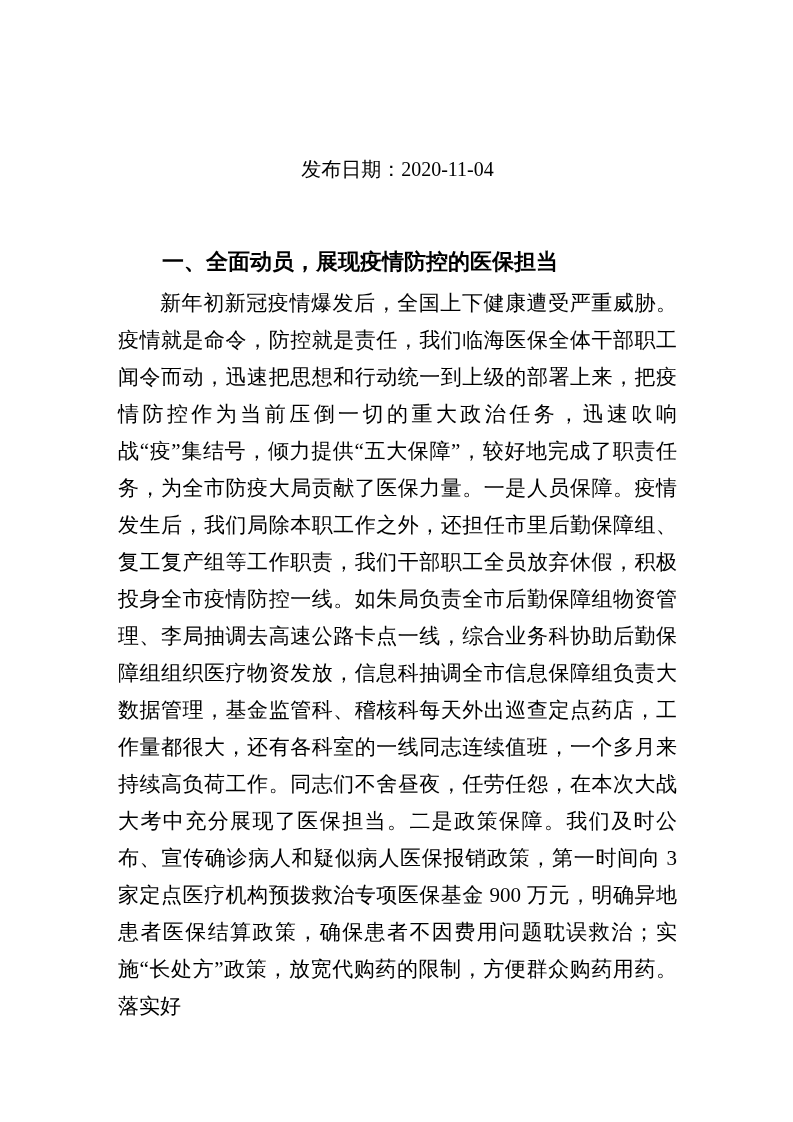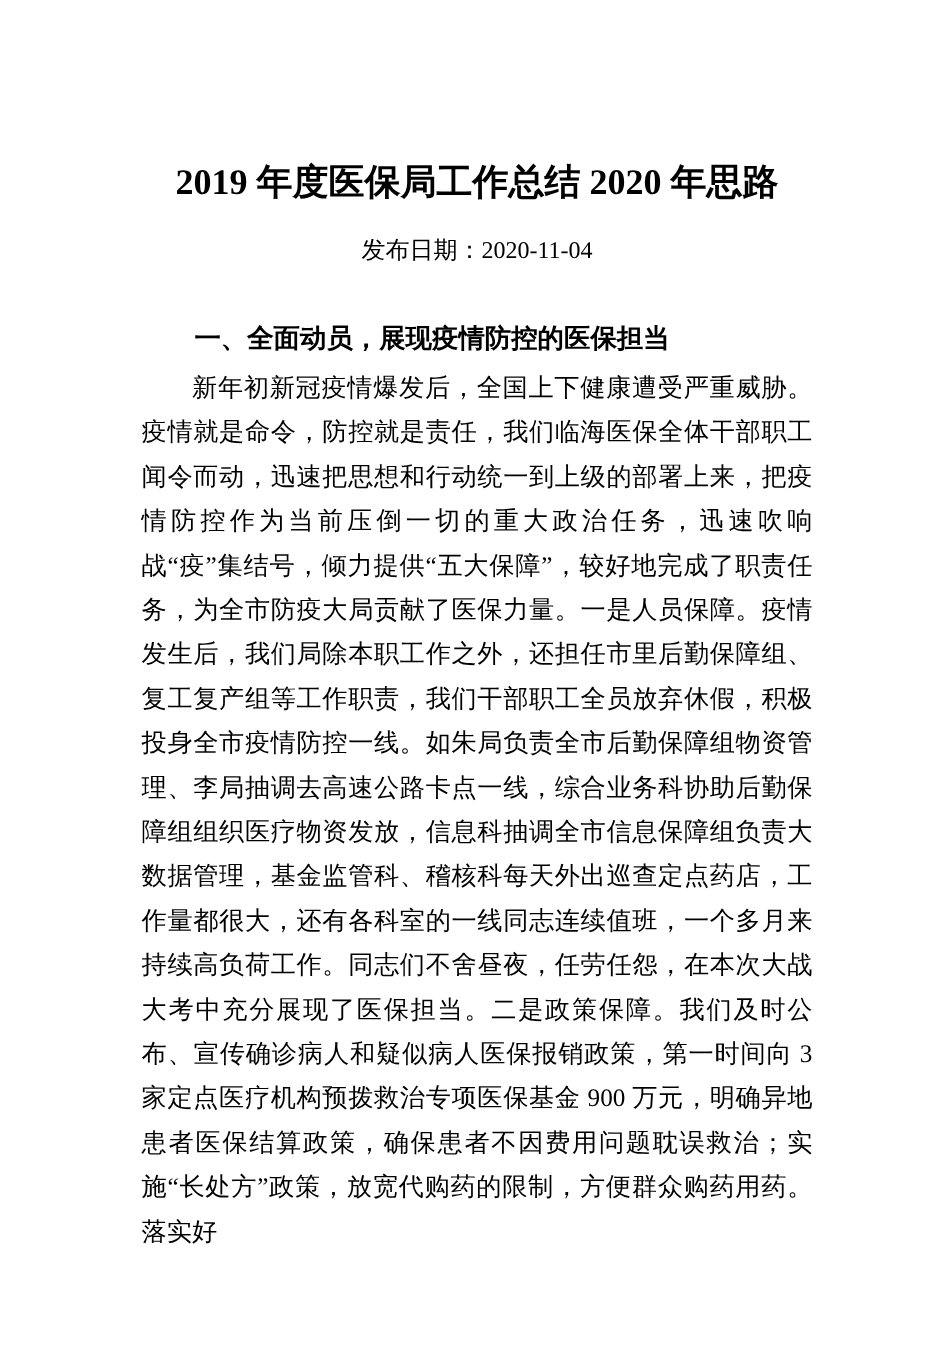--- a/index.html
+++ b/index.html
@@ -28,21 +28,21 @@
     color: #000000;
   }
   .pub-date {
     text-align: center;
     font-size: 20px;
     line-height: 26px;
     margin-top: 23px;
     font-family: "Liberation Serif", serif;
   }
   .section-heading {
-    margin-top: 46px;
+    margin-top: 66px;
     font-family: "Liberation Sans", sans-serif;
     font-weight: bold;
     font-size: 22px;
     line-height: 28px;
     text-indent: 44px;
   }
   .body-paragraph {
     margin-top: 9px;
     font-size: 21px;
     line-height: 37px;
@@ -50,20 +50,19 @@
     text-indent: 42px;
     font-family: "Liberation Serif", serif;
     word-break: break-all;
   }
 </style>
 </head>
 <body>
 
 <div class="page">
   <div class="doc">
-    <div class="doc-title">2019 年度医保局工作总结 2020 年思路</div>
     <div class="pub-date">
       <span>发布日期：</span><span>2020-11-04</span>
     </div>
     <div class="section-heading">一、全面动员，展现疫情防控的医保担当</div>
     <div class="body-paragraph">新年初新冠疫情爆发后，全国上下健康遭受严重威胁。疫情就是命令，防控就是责任，我们临海医保全体干部职工闻令而动，迅速把思想和行动统一到上级的部署上来，把疫情防控作为当前压倒一切的重大政治任务，迅速吹响战“疫”集结号，倾力提供“五大保障”，较好地完成了职责任务，为全市防疫大局贡献了医保力量。一是人员保障。疫情发生后，我们局除本职工作之外，还担任市里后勤保障组、复工复产组等工作职责，我们干部职工全员放弃休假，积极投身全市疫情防控一线。如朱局负责全市后勤保障组物资管理、李局抽调去高速公路卡点一线，综合业务科协助后勤保障组组织医疗物资发放，信息科抽调全市信息保障组负责大数据管理，基金监管科、稽核科每天外出巡查定点药店，工作量都很大，还有各科室的一线同志连续值班，一个多月来持续高负荷工作。同志们不舍昼夜，任劳任怨，在本次大战大考中充分展现了医保担当。二是政策保障。我们及时公布、宣传确诊病人和疑似病人医保报销政策，第一时间向 3 家定点医疗机构预拨救治专项医保基金 900 万元，明确异地患者医保结算政策，确保患者不因费用问题耽误救治；实施“长处方”政策，放宽代购药的限制，方便群众购药用药。落实好</div>
   </div>
 </div>
 
 </body></html>

